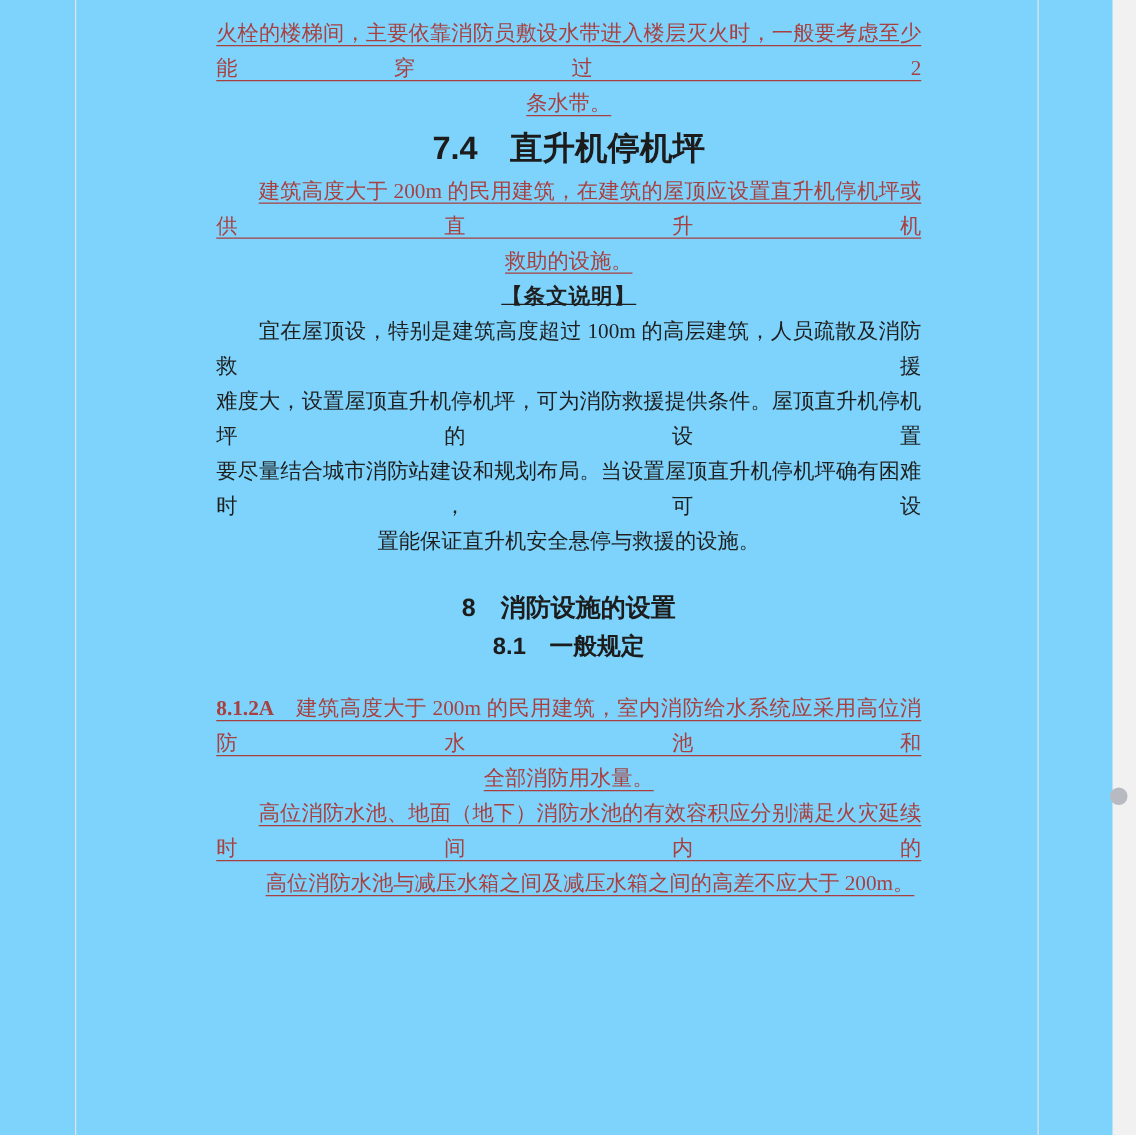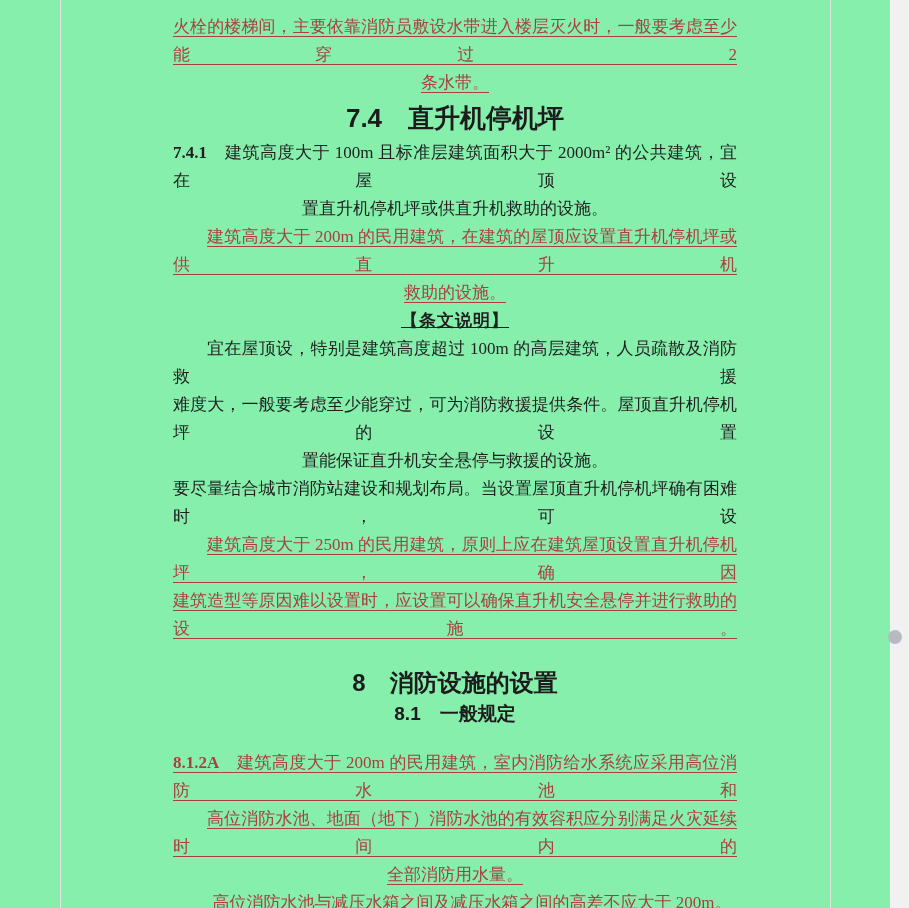--- a/index.html
+++ b/index.html
@@ -1,18 +1,18 @@
 <!DOCTYPE html>
 <html><head>
 <meta charset="utf-8">
 <style>
   html,body{margin:0;padding:0;background:#ffffff;}
   .screen{
     position:relative;width:909px;height:908px;overflow:hidden;
-    background:#86efac;
+    background:#7dd3fc;
     font-family:"Liberation Serif","DejaVu Serif",serif;
   }
   .page-edge{position:absolute;top:0;bottom:0;width:1px;background:#e3e3e3;}
   .page-edge.left{left:60px;}
   .page-edge.right{left:830px;}
   .scroll-strip{position:absolute;top:0;right:0;width:19px;height:908px;background:#f1f1f2;}
   .scroll-dot{position:absolute;left:888px;top:630px;width:14px;height:14px;border-radius:50%;background:#b7bac0;}
   .doc{position:absolute;left:173px;top:0;width:564px;padding-top:13px;color:#222;}
   .line{
     line-height:28px;min-height:28px;font-size:17px;
@@ -24,65 +24,57 @@
   .blk.red .line{text-decoration:underline;text-underline-offset:4px;text-decoration-thickness:1px;}
   .blk.black .line{color:#1f1f1f;text-decoration:none;}
   .blk.boldline .line{font-weight:bold;font-family:"Liberation Sans","DejaVu Sans",sans-serif;letter-spacing:1px;text-decoration:underline;}
   .num{font-weight:bold;}
   .heading{
     text-align:center;font-weight:bold;color:#1c1c1c;
     font-family:"Liberation Sans","DejaVu Sans",sans-serif;
     text-decoration:none !important;
   }
   .heading.h2{font-size:26px;line-height:30px;margin:6px 0 6px 0;}
-  .heading.h1{font-size:24px;line-height:32px;margin:24px 0 0 0;}
+  .heading.h1{font-size:20px;line-height:32px;margin:24px 0 0 0;}
   .heading.h2b{font-size:19px;line-height:30px;margin:0 0 20px 0;}
 </style>
 </head>
 <body>
 
 <div class="screen">
   <div class="page-edge left"></div>
   <div class="page-edge right"></div>
 
   <div class="doc" id="doc-root">
       <div class="blk red">
         <div class="line full">火栓的楼梯间，主要依靠消防员敷设水带进入楼层灭火时，一般要考虑至少能穿过 2</div>
         <div class="line">条水带。</div>
       </div>
       <div class="heading h2">7.4　直升机停机坪</div>
-      <div class="blk black">
-        <div class="line full"><b class="num">7.4.1</b><span>　建筑高度大于 100m 且标准层建筑面积大于 2000m² 的公共建筑，宜在屋顶设</span></div>
-        <div class="line">置直升机停机坪或供直升机救助的设施。</div>
-      </div>
       <div class="blk red">
         <div class="line full indent">建筑高度大于 200m 的民用建筑，在建筑的屋顶应设置直升机停机坪或供直升机</div>
         <div class="line">救助的设施。</div>
       </div>
       <div class="blk black boldline">
         <div class="line">【条文说明】</div>
       </div>
       <div class="blk black">
         <div class="line full indent">宜在屋顶设，特别是建筑高度超过 100m 的高层建筑，人员疏散及消防救援</div>
-        <div class="line full">难度大，一般要考虑至少能穿过，可为消防救援提供条件。屋顶直升机停机坪的设置</div>
+        <div class="line full">难度大，设置屋顶直升机停机坪，可为消防救援提供条件。屋顶直升机停机坪的设置</div>
+        <div class="line full">要尽量结合城市消防站建设和规划布局。当设置屋顶直升机停机坪确有困难时，可设</div>
         <div class="line">置能保证直升机安全悬停与救援的设施。</div>
-        <div class="line full">要尽量结合城市消防站建设和规划布局。当设置屋顶直升机停机坪确有困难时，可设</div>
-      </div>
-      <div class="blk red">
-        <div class="line full indent">建筑高度大于 250m 的民用建筑，原则上应在建筑屋顶设置直升机停机坪，确因</div>
-        <div class="line full">建筑造型等原因难以设置时，应设置可以确保直升机安全悬停并进行救助的设施。</div>
       </div>
       <div class="heading h1">8　消防设施的设置</div>
       <div class="heading h2b">8.1　一般规定</div>
       <div class="blk red">
         <div class="line full"><b class="num">8.1.2A</b><span>　建筑高度大于 200m 的民用建筑，室内消防给水系统应采用高位消防水池和</span></div>
       </div>
       <div class="blk red">
+        <div class="line">全部消防用水量。</div>
         <div class="line full indent">高位消防水池、地面（地下）消防水池的有效容积应分别满足火灾延续时间内的</div>
-        <div class="line">全部消防用水量。</div>
       </div>
       <div class="blk red">
         <div class="line indent">高位消防水池与减压水箱之间及减压水箱之间的高差不应大于 200m。</div>
       </div>
     </div>
 
   <div class="scroll-strip"></div>
   <div class="scroll-dot"></div>
 </div>
 

